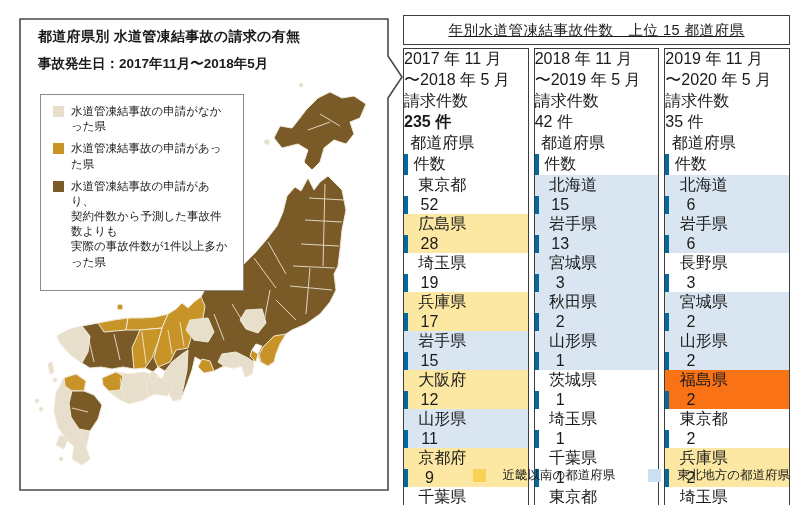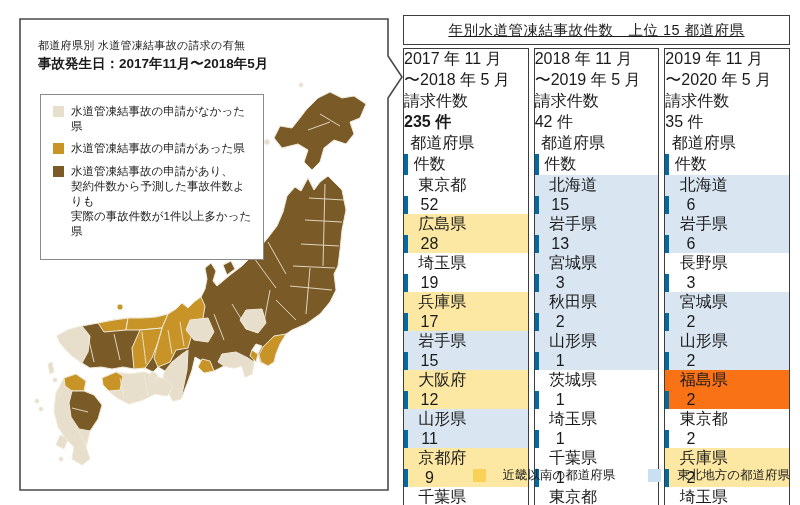--- a/index.html
+++ b/index.html
@@ -3,24 +3,24 @@
 <meta charset="utf-8">
 <style>
   * { margin:0; padding:0; box-sizing:border-box; }
   html,body { width:800px; height:505px; background:#fff; overflow:hidden;
     font-family:"Liberation Sans","DejaVu Sans",sans-serif; color:#1a1a1a; }
   .stage { position:relative; width:800px; height:505px; background:#fff; }
 
   
   .callout-svg { position:absolute; left:0; top:0; z-index:0; }
   .left-content { position:absolute; left:20px; top:18px; width:368px; height:472px; z-index:1; }
-  .lp-title { position:absolute; left:18px; top:20px; font-size:11px; font-weight:normal; letter-spacing:.3px; }
+  .lp-title { position:absolute; left:18px; top:10px; font-size:14px; font-weight:bold; letter-spacing:.3px; }
   .lp-sub { position:absolute; left:18px; font-size:13.5px; font-weight:bold; }
   .lp-sub.s1 { top:37px; } .lp-sub.s2 { top:55px; }
-  .map-legend { position:absolute; left:20px; top:76px; width:224px; border:1px solid #8a8a8a;
+  .map-legend { position:absolute; left:20px; top:76px; width:204px; border:1px solid #8a8a8a;
     background:#fff; padding:9px 10px 8px 10px; z-index:2; }
   .leg-item { display:flex; align-items:flex-start; margin:0 0 7px 0; }
   .leg-item:last-child { margin-bottom:12px; }
   .leg-swatch { width:11px; height:11px; flex:0 0 11px; margin:2px 7px 0 2px; }
   .leg-label { font-size:11.5px; line-height:1.32; white-space:pre-line; }
   .japan-map { position:absolute; left:4px; top:60px; z-index:1; }
 
   
   .right-panel { position:absolute; left:403px; top:15px; width:387px; z-index:1; }
   .rp-title { height:30px; border:1.4px solid #3d3d3d; display:flex; align-items:center;

